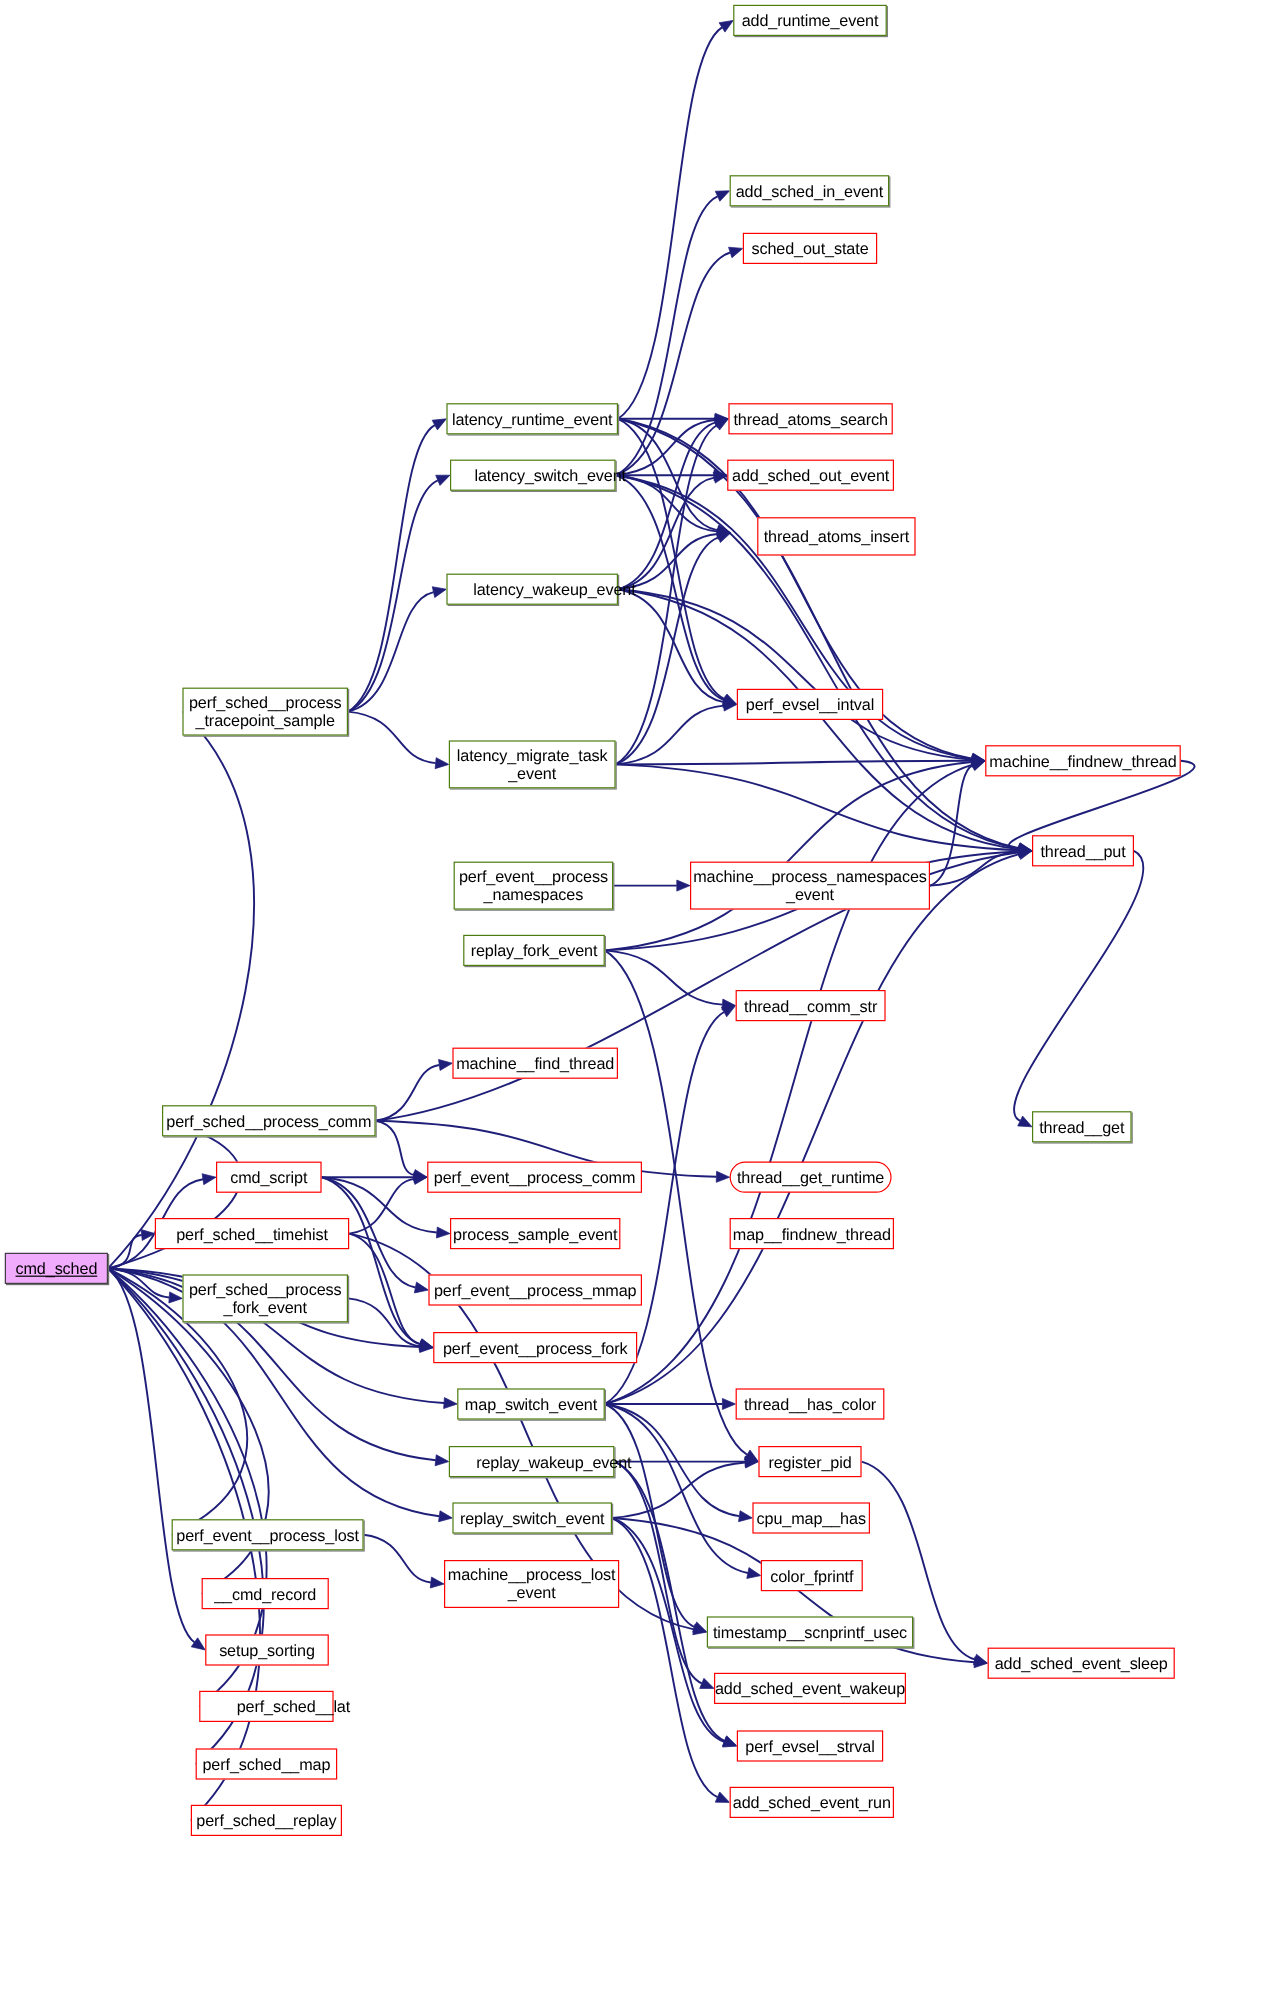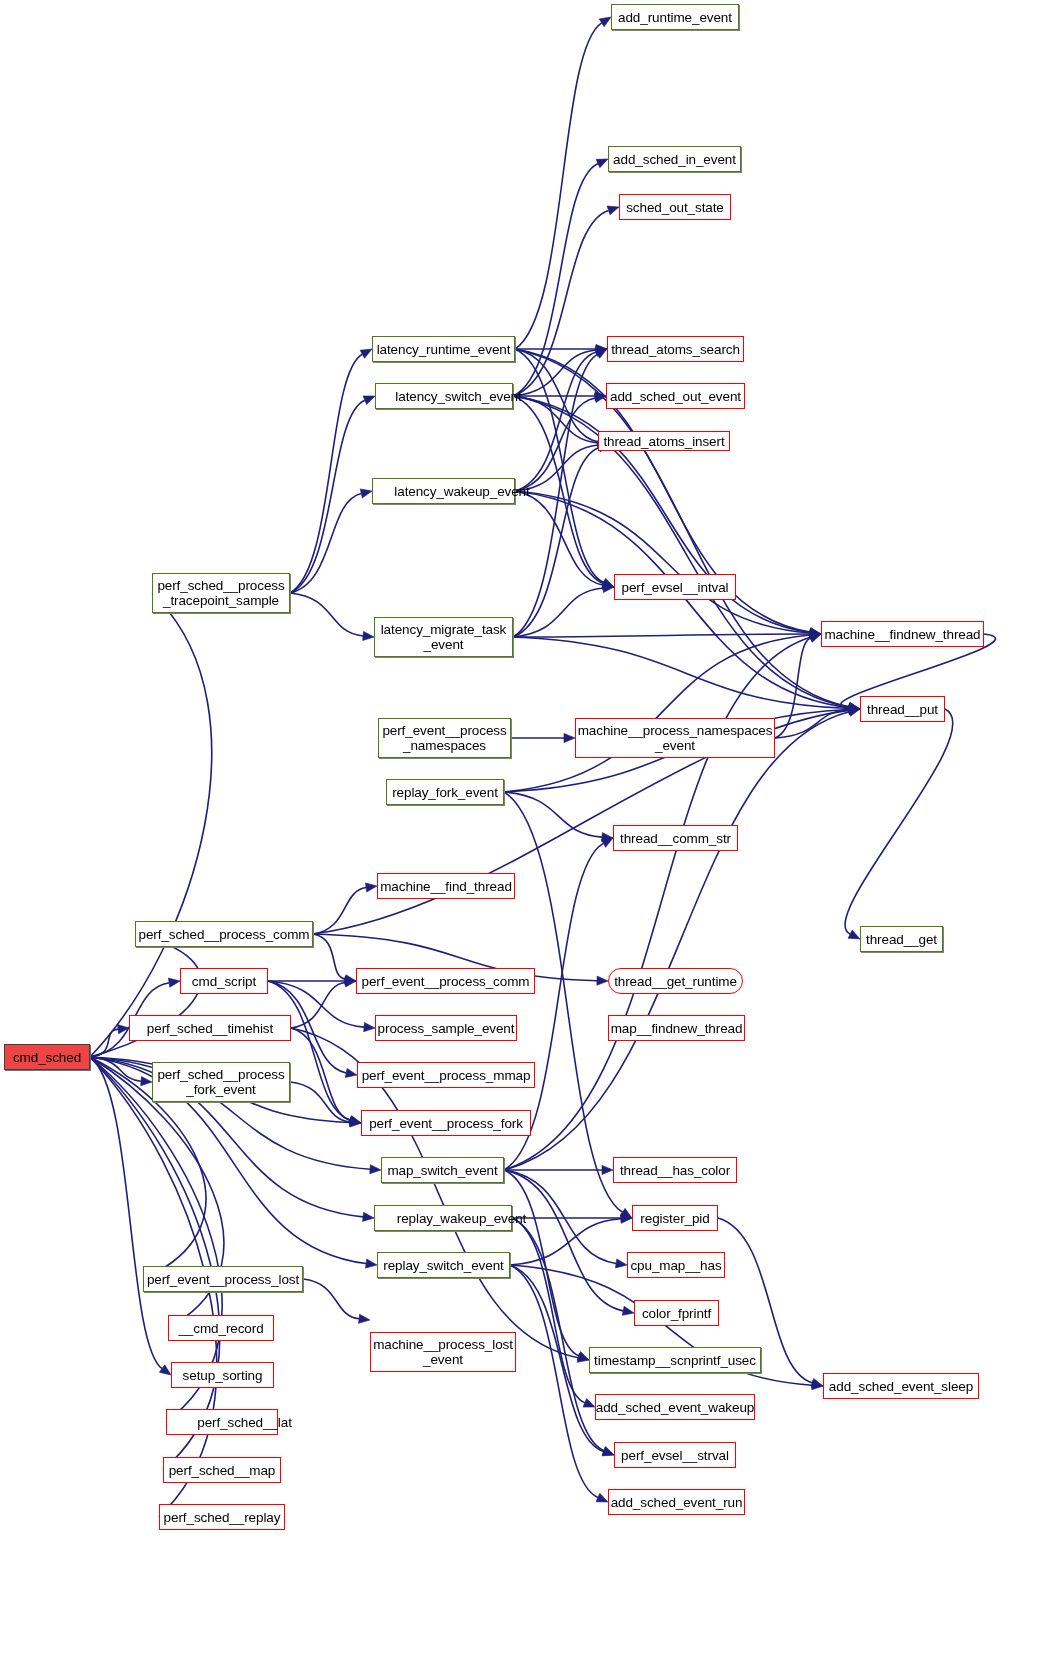--- a/index.html
+++ b/index.html
@@ -47,23 +47,24 @@
     line-height: 15px;
     white-space: pre-line;
     letter-spacing: -0.1px;
     padding: 0 3px;
   }
   .node.black {
     border: 1px solid #4d7c0f;
     box-shadow: 1px 1px 0 0 #808080;
   }
   .node.current {
-    background: #ef4444;
+    background: #f0abfc;
     border: 1px solid #404040;
     box-shadow: 1px 1px 0 0 #707070;
+    text-decoration: underline;
   }
 </style>
 </head>
 <body>
 
 <div id="graph-root">
   <svg class="edges" viewBox="0 0 1053 1674" xmlns="http://www.w3.org/2000/svg">
     <g id="edge-group">
         <path d="M90,1057 C200,941 262,709 159.5690074131022,600.9818623629078" class="edge-path"></path>
         <polygon points="152,593 162.9068771285,597.8166410810651 156.2311376977044,604.1470836447505" class="arrow-head"></polygon>
@@ -253,28 +254,28 @@
 _namespaces</div>
       <div class="node black" style="left: 386px; top: 779px; width: 118px; height: 26px;">replay_fork_event</div>
       <div class="node red" style="left: 377px; top: 873px; width: 138px; height: 26px;">machine__find_thread</div>
       <div class="node red" style="left: 356px; top: 968px; width: 179px; height: 26px;">perf_event__process_comm</div>
       <div class="node red" style="left: 375px; top: 1015px; width: 142px; height: 26px;">process_sample_event</div>
       <div class="node red" style="left: 357px; top: 1062px; width: 178px; height: 26px;">perf_event__process_mmap</div>
       <div class="node red" style="left: 361px; top: 1110px; width: 170px; height: 26px;">perf_event__process_fork</div>
       <div class="node black" style="left: 381px; top: 1157px; width: 123px; height: 26px;">map_switch_event</div>
       <div class="node black" style="left: 374px; top: 1205px; width: 138px; height: 26px; padding-left: 40px;">replay_wakeup_event</div>
       <div class="node black" style="left: 377px; top: 1252px; width: 133px; height: 26px;">replay_switch_event</div>
-      <div class="node red" style="left: 370px; top: 1300px; width: 146px; height: 40px; margin-top: 32px;">machine__process_lost
+      <div class="node red" style="left: 370px; top: 1300px; width: 146px; height: 40px;">machine__process_lost
 _event</div>
       <div class="node black" style="left: 611px; top: 4px; width: 128px; height: 26px;">add_runtime_event</div>
       <div class="node black" style="left: 608px; top: 146px; width: 133px; height: 26px;">add_sched_in_event</div>
       <div class="node red" style="left: 619px; top: 194px; width: 112px; height: 26px;">sched_out_state</div>
       <div class="node red" style="left: 607px; top: 336px; width: 137px; height: 26px;">thread_atoms_search</div>
       <div class="node red" style="left: 606px; top: 383px; width: 139px; height: 26px;">add_sched_out_event</div>
-      <div class="node red" style="left: 598px; top: 431px; width: 132px; height: 20px;">thread_atoms_insert</div>
+      <div class="node red" style="left: 631px; top: 431px; width: 132px; height: 32px;">thread_atoms_insert</div>
       <div class="node red" style="left: 614px; top: 574px; width: 122px; height: 26px;">perf_evsel__intval</div>
       <div class="node red" style="left: 575px; top: 718px; width: 200px; height: 40px;">machine__process_namespaces
 _event</div>
       <div class="node red" style="left: 613px; top: 825px; width: 125px; height: 26px;">thread__comm_str</div>
       <div class="node red" style="left: 608px; top: 968px; width: 135px; height: 26px; border-radius: 13px;">thread__get_runtime</div>
       <div class="node red" style="left: 608px; top: 1015px; width: 137px; height: 26px;">map__findnew_thread</div>
       <div class="node red" style="left: 613px; top: 1157px; width: 124px; height: 26px;">thread__has_color</div>
       <div class="node red" style="left: 632px; top: 1205px; width: 86px; height: 26px;">register_pid</div>
       <div class="node red" style="left: 627px; top: 1252px; width: 98px; height: 26px;">cpu_map__has</div>
       <div class="node red" style="left: 634px; top: 1300px; width: 85px; height: 26px;">color_fprintf</div>

